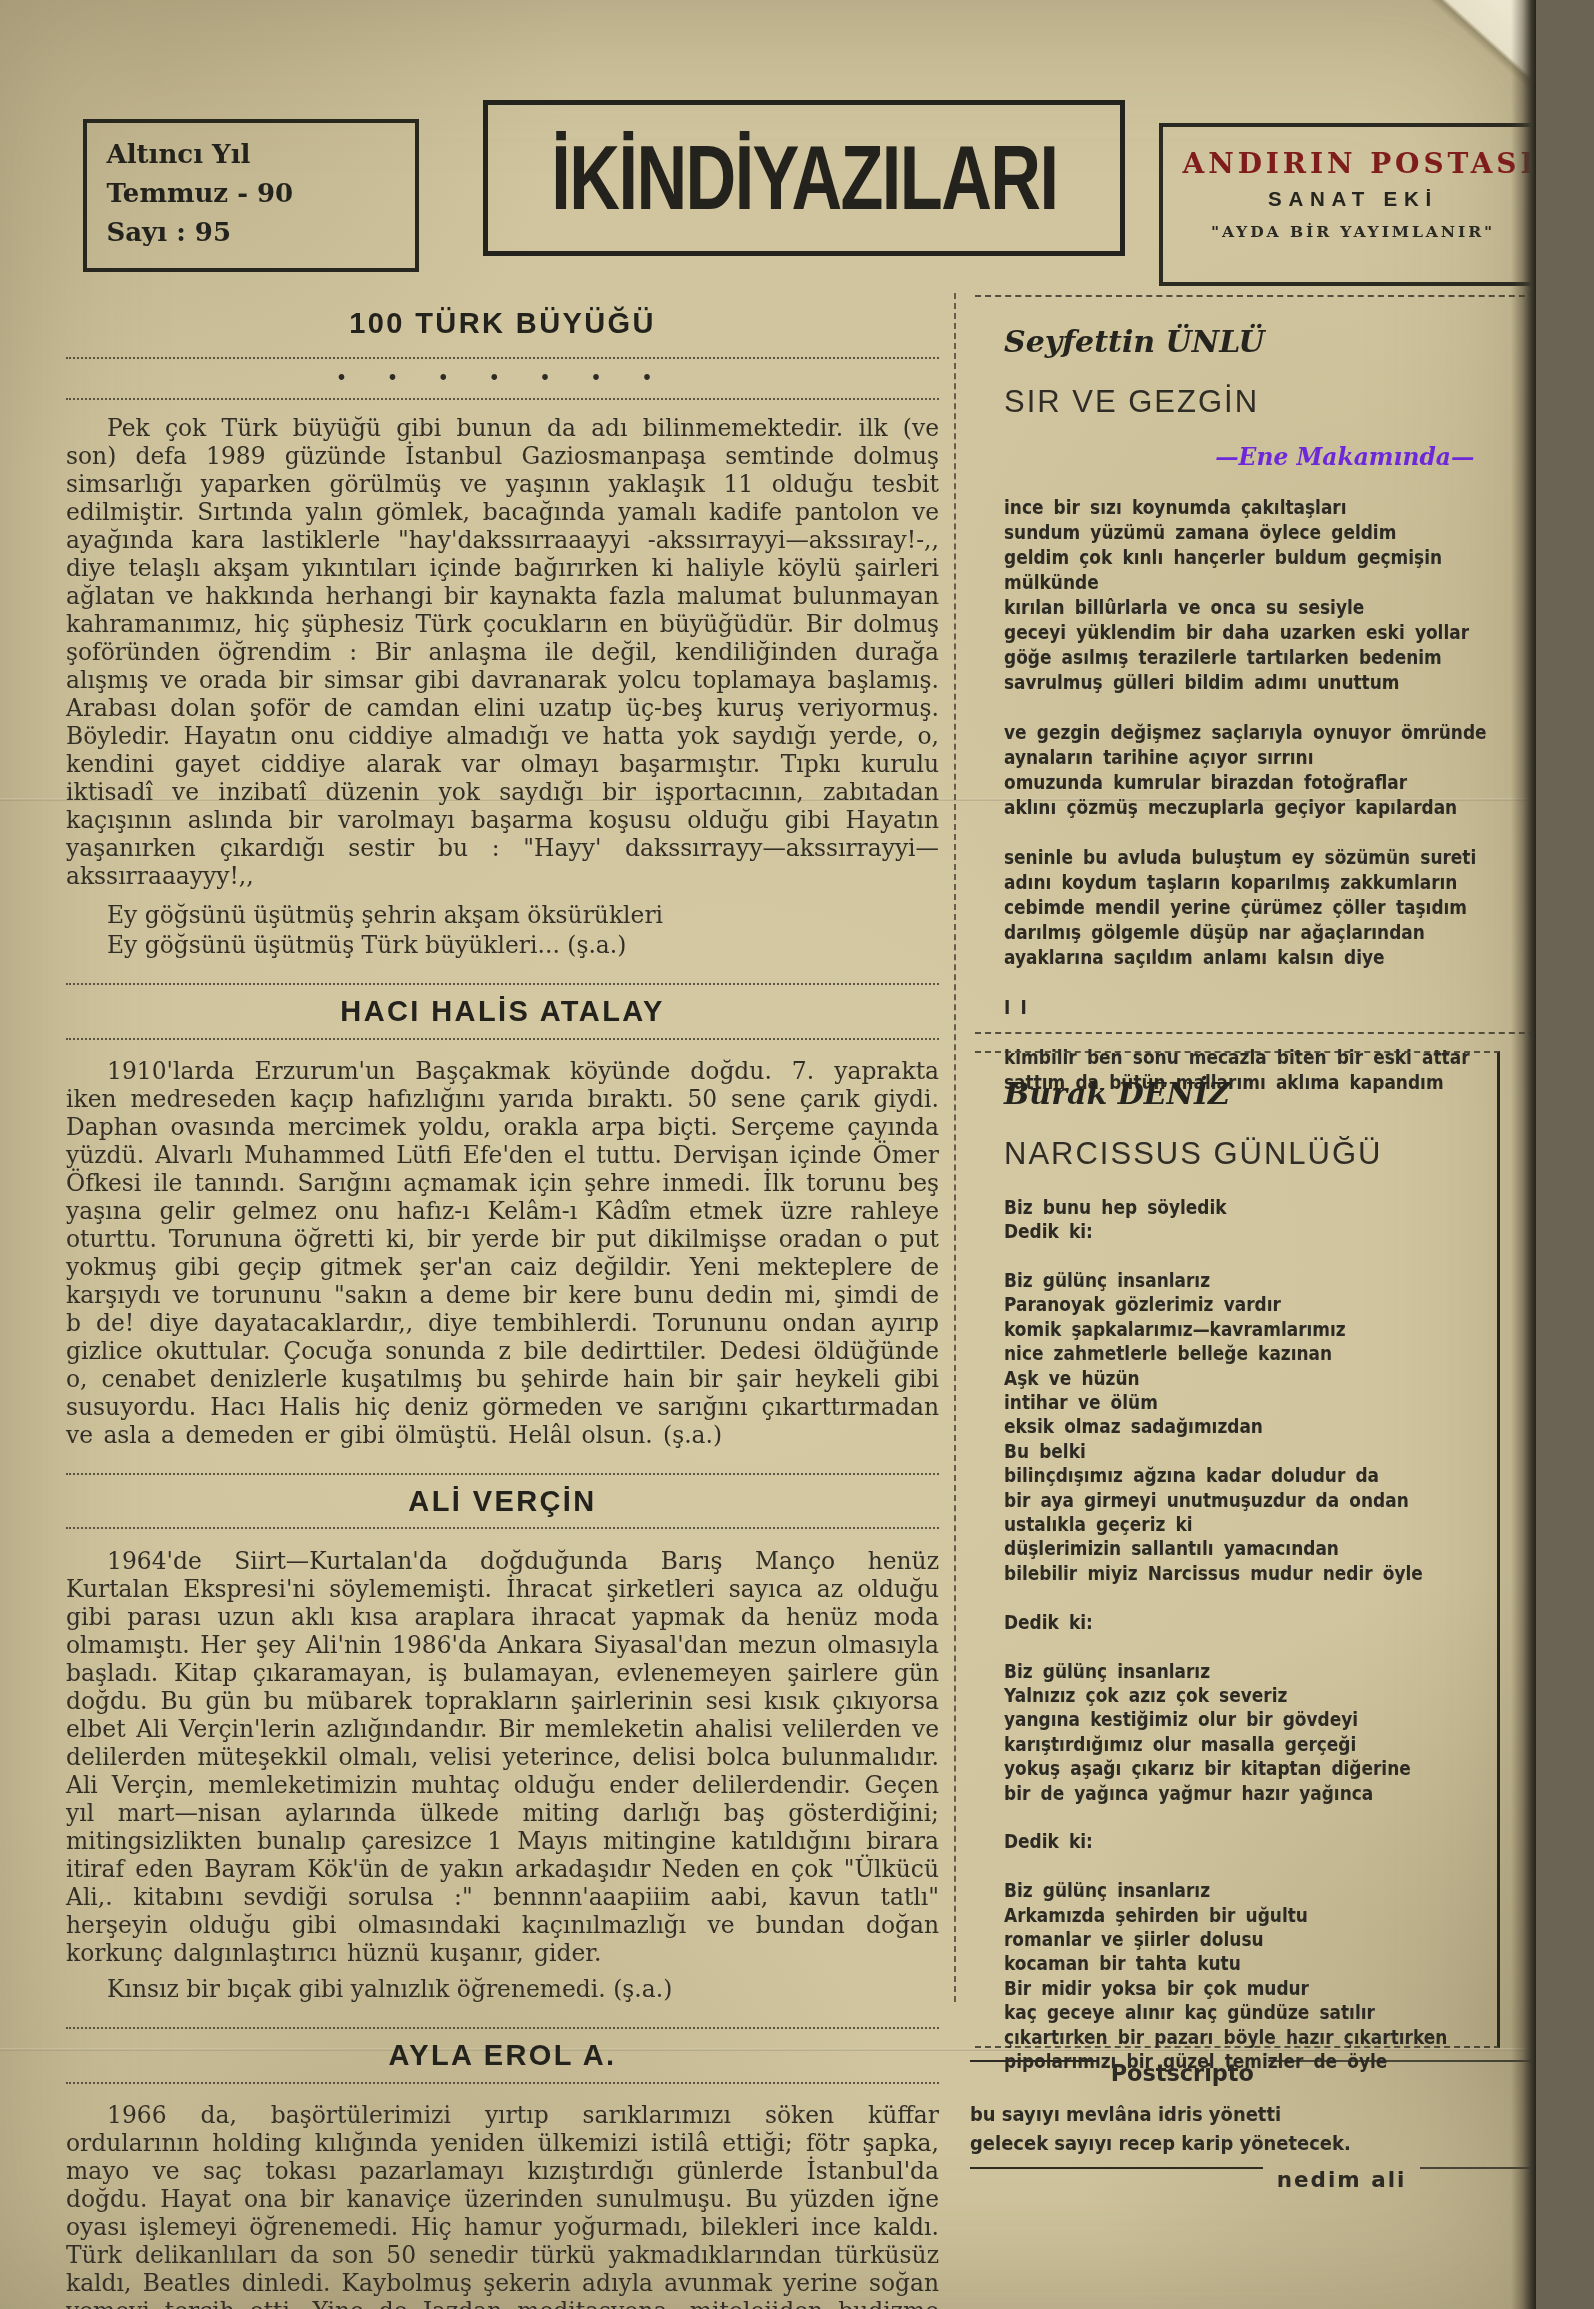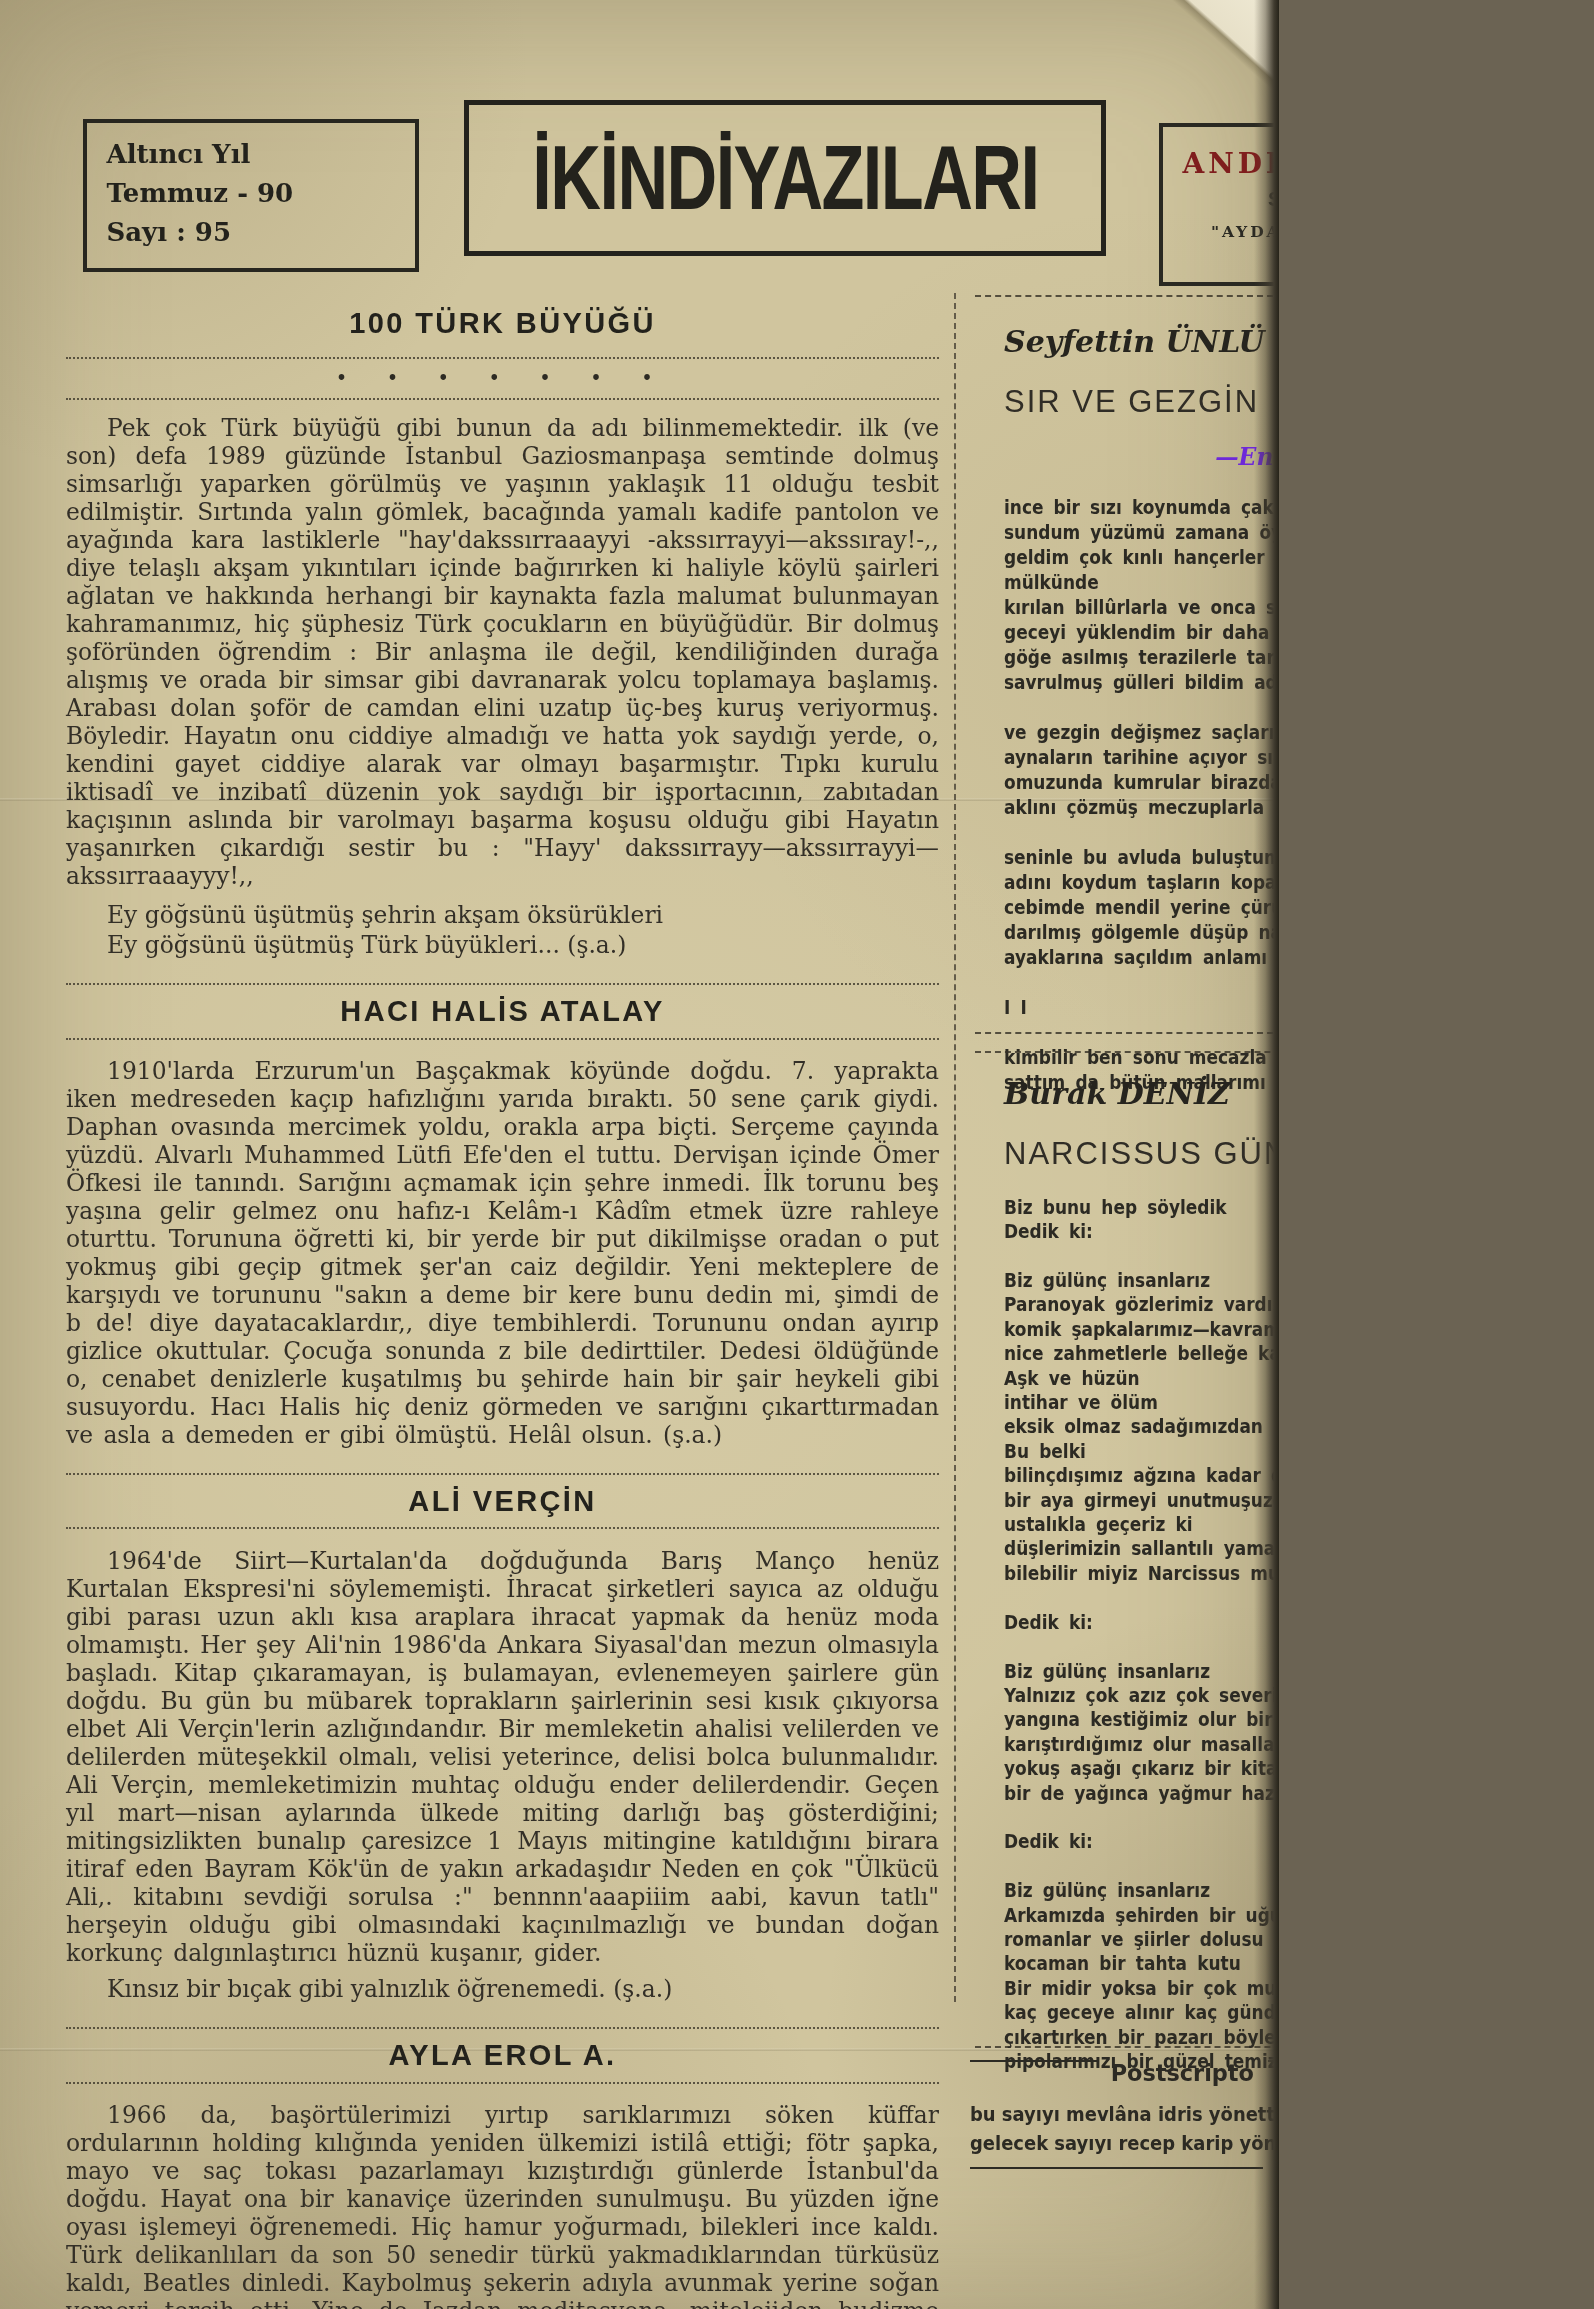--- a/index.html
+++ b/index.html
@@ -1,17 +1,17 @@
 <!DOCTYPE html>
 <html><head>
 <meta charset="utf-8">
 <style>
   html,body{margin:0;padding:0;background:#6b6353;}
   .page{
-    position:relative; width:1279px; height:2309px; overflow:hidden;
+    position:relative; width:1536px; height:2309px; overflow:hidden;
     background:#d0c59e;
     font-family:"DejaVu Serif", serif;
     color:#2f2c24;
     box-shadow: inset 0 0 156px rgba(86,76,48,.38);
   }
   .texture{
     position:absolute; inset:0; pointer-events:none;
     background:
       radial-gradient(circle at 10% 3%, rgba(125,110,75,.22), transparent 16%),
       radial-gradient(circle at 90% 28%, rgba(150,135,95,.12), transparent 22%),
@@ -24,21 +24,21 @@
   .edge-right{position:absolute; top:0; right:0; width:25px; height:100%;
     background:linear-gradient(90deg, transparent, rgba(70,63,48,.45) 45%, #413c30 80%, #262319); pointer-events:none;}
   .fold-corner{position:absolute; top:0; right:0; width:146px; height:137px; pointer-events:none;
     background:linear-gradient(222deg, #efe9d4 0%, #e7e0c8 30%, rgba(90,80,55,.35) 32%, transparent 36%);}
 
   
   .issue-box{position:absolute; left:83px; top:119px; width:293px; height:133px;
     border:4.9px solid #27261f; padding:11.7px 15.6px 0 19.5px;
     font-weight:bold; font-size:26px; line-height:39px; color:#23221c;}
   .issue-box .l1{display:flex; justify-content:space-between; padding-right:5.9px;}
-  .masthead-box{position:absolute; left:464px; top:100px; width:632px; height:146px;
+  .masthead-box{position:absolute; left:483px; top:100px; width:632px; height:146px;
     border:5.9px solid #23221c; display:flex; align-items:center; justify-content:center;text-align:right;}
   .masthead-title{font-family:"Liberation Sans", sans-serif; font-weight:bold; font-size:90px;
     letter-spacing:-2px; white-space:nowrap; transform:scaleX(.78); color:#23221c;}
   .imprint-box{position:absolute; left:1159px; top:123px; width:380px; height:135px;
     border:4.9px solid #2a2922; text-align:center; padding-top:19.5px; box-sizing:content-box;}
   .imprint1{font-weight:bold; font-size:28px; letter-spacing:3.9px; color:#7f1d1d;margin-left:14px;}
   .imprint2{font-family:"Liberation Sans", sans-serif; font-weight:bold; font-size:20.5px; letter-spacing:6.8px; margin-top:7.8px; color:#26251f;}
   .imprint3{font-weight:bold; font-size:15.6px; letter-spacing:2.9px; margin-top:10.7px; color:#2b2a23;}
 
   

